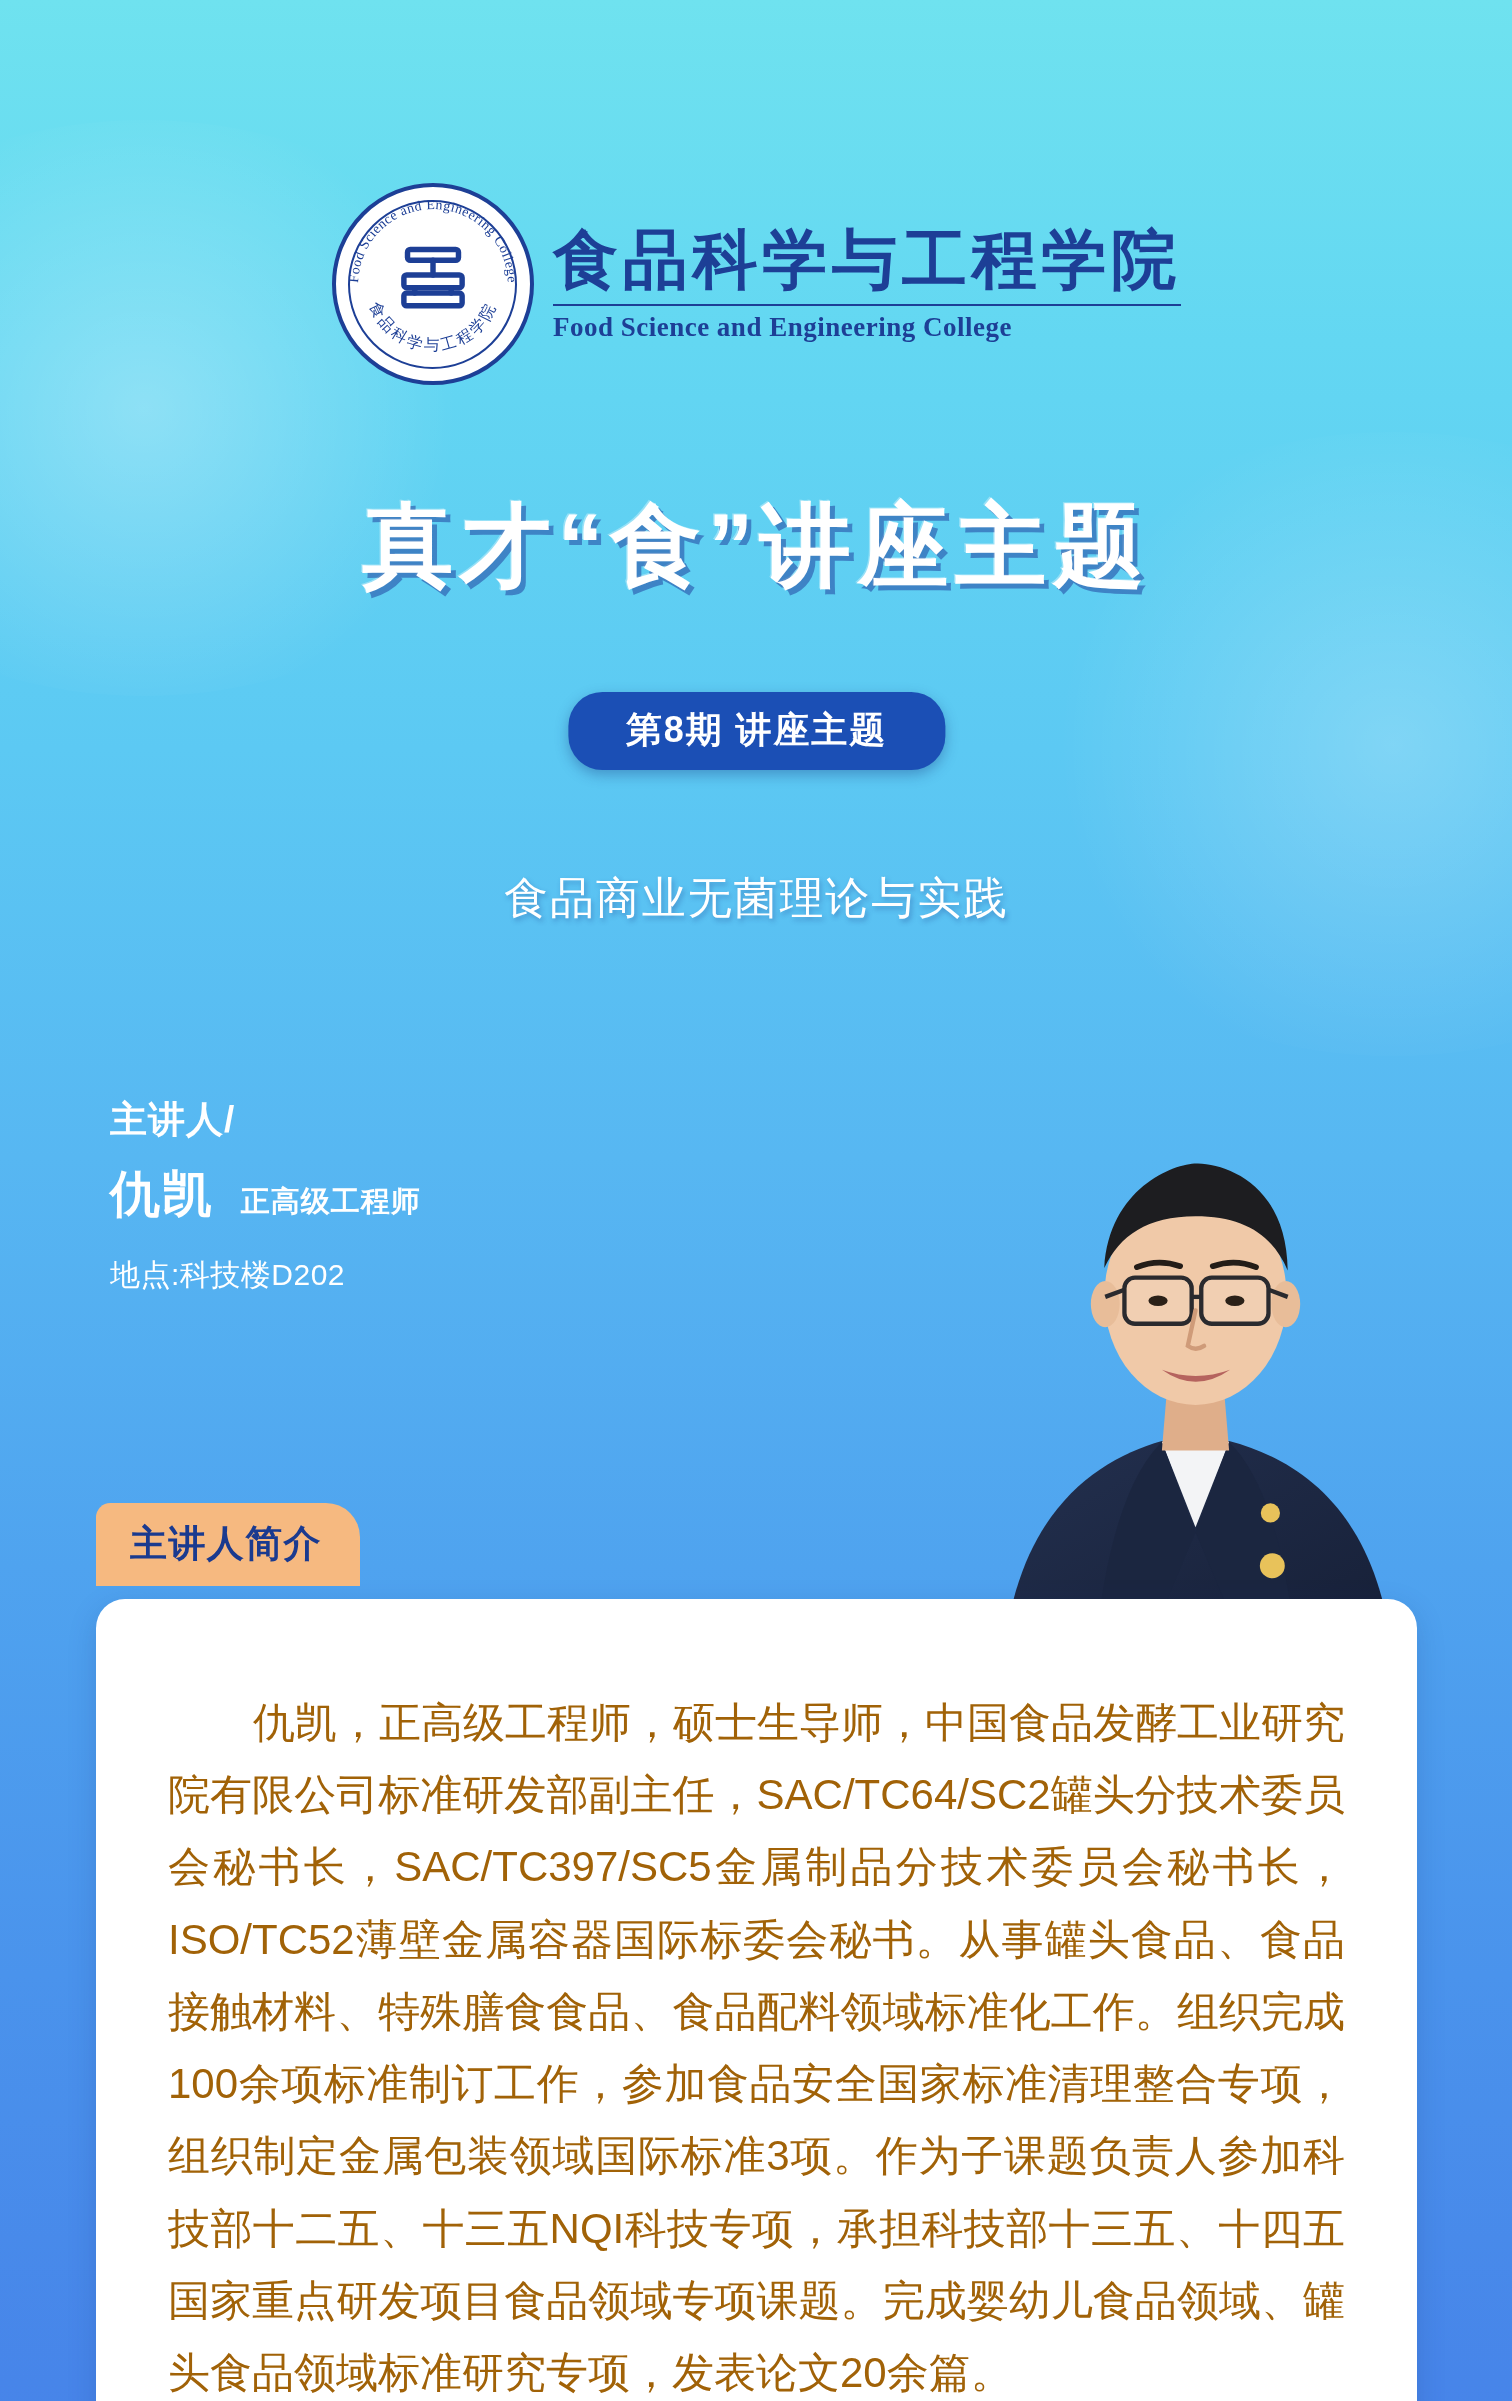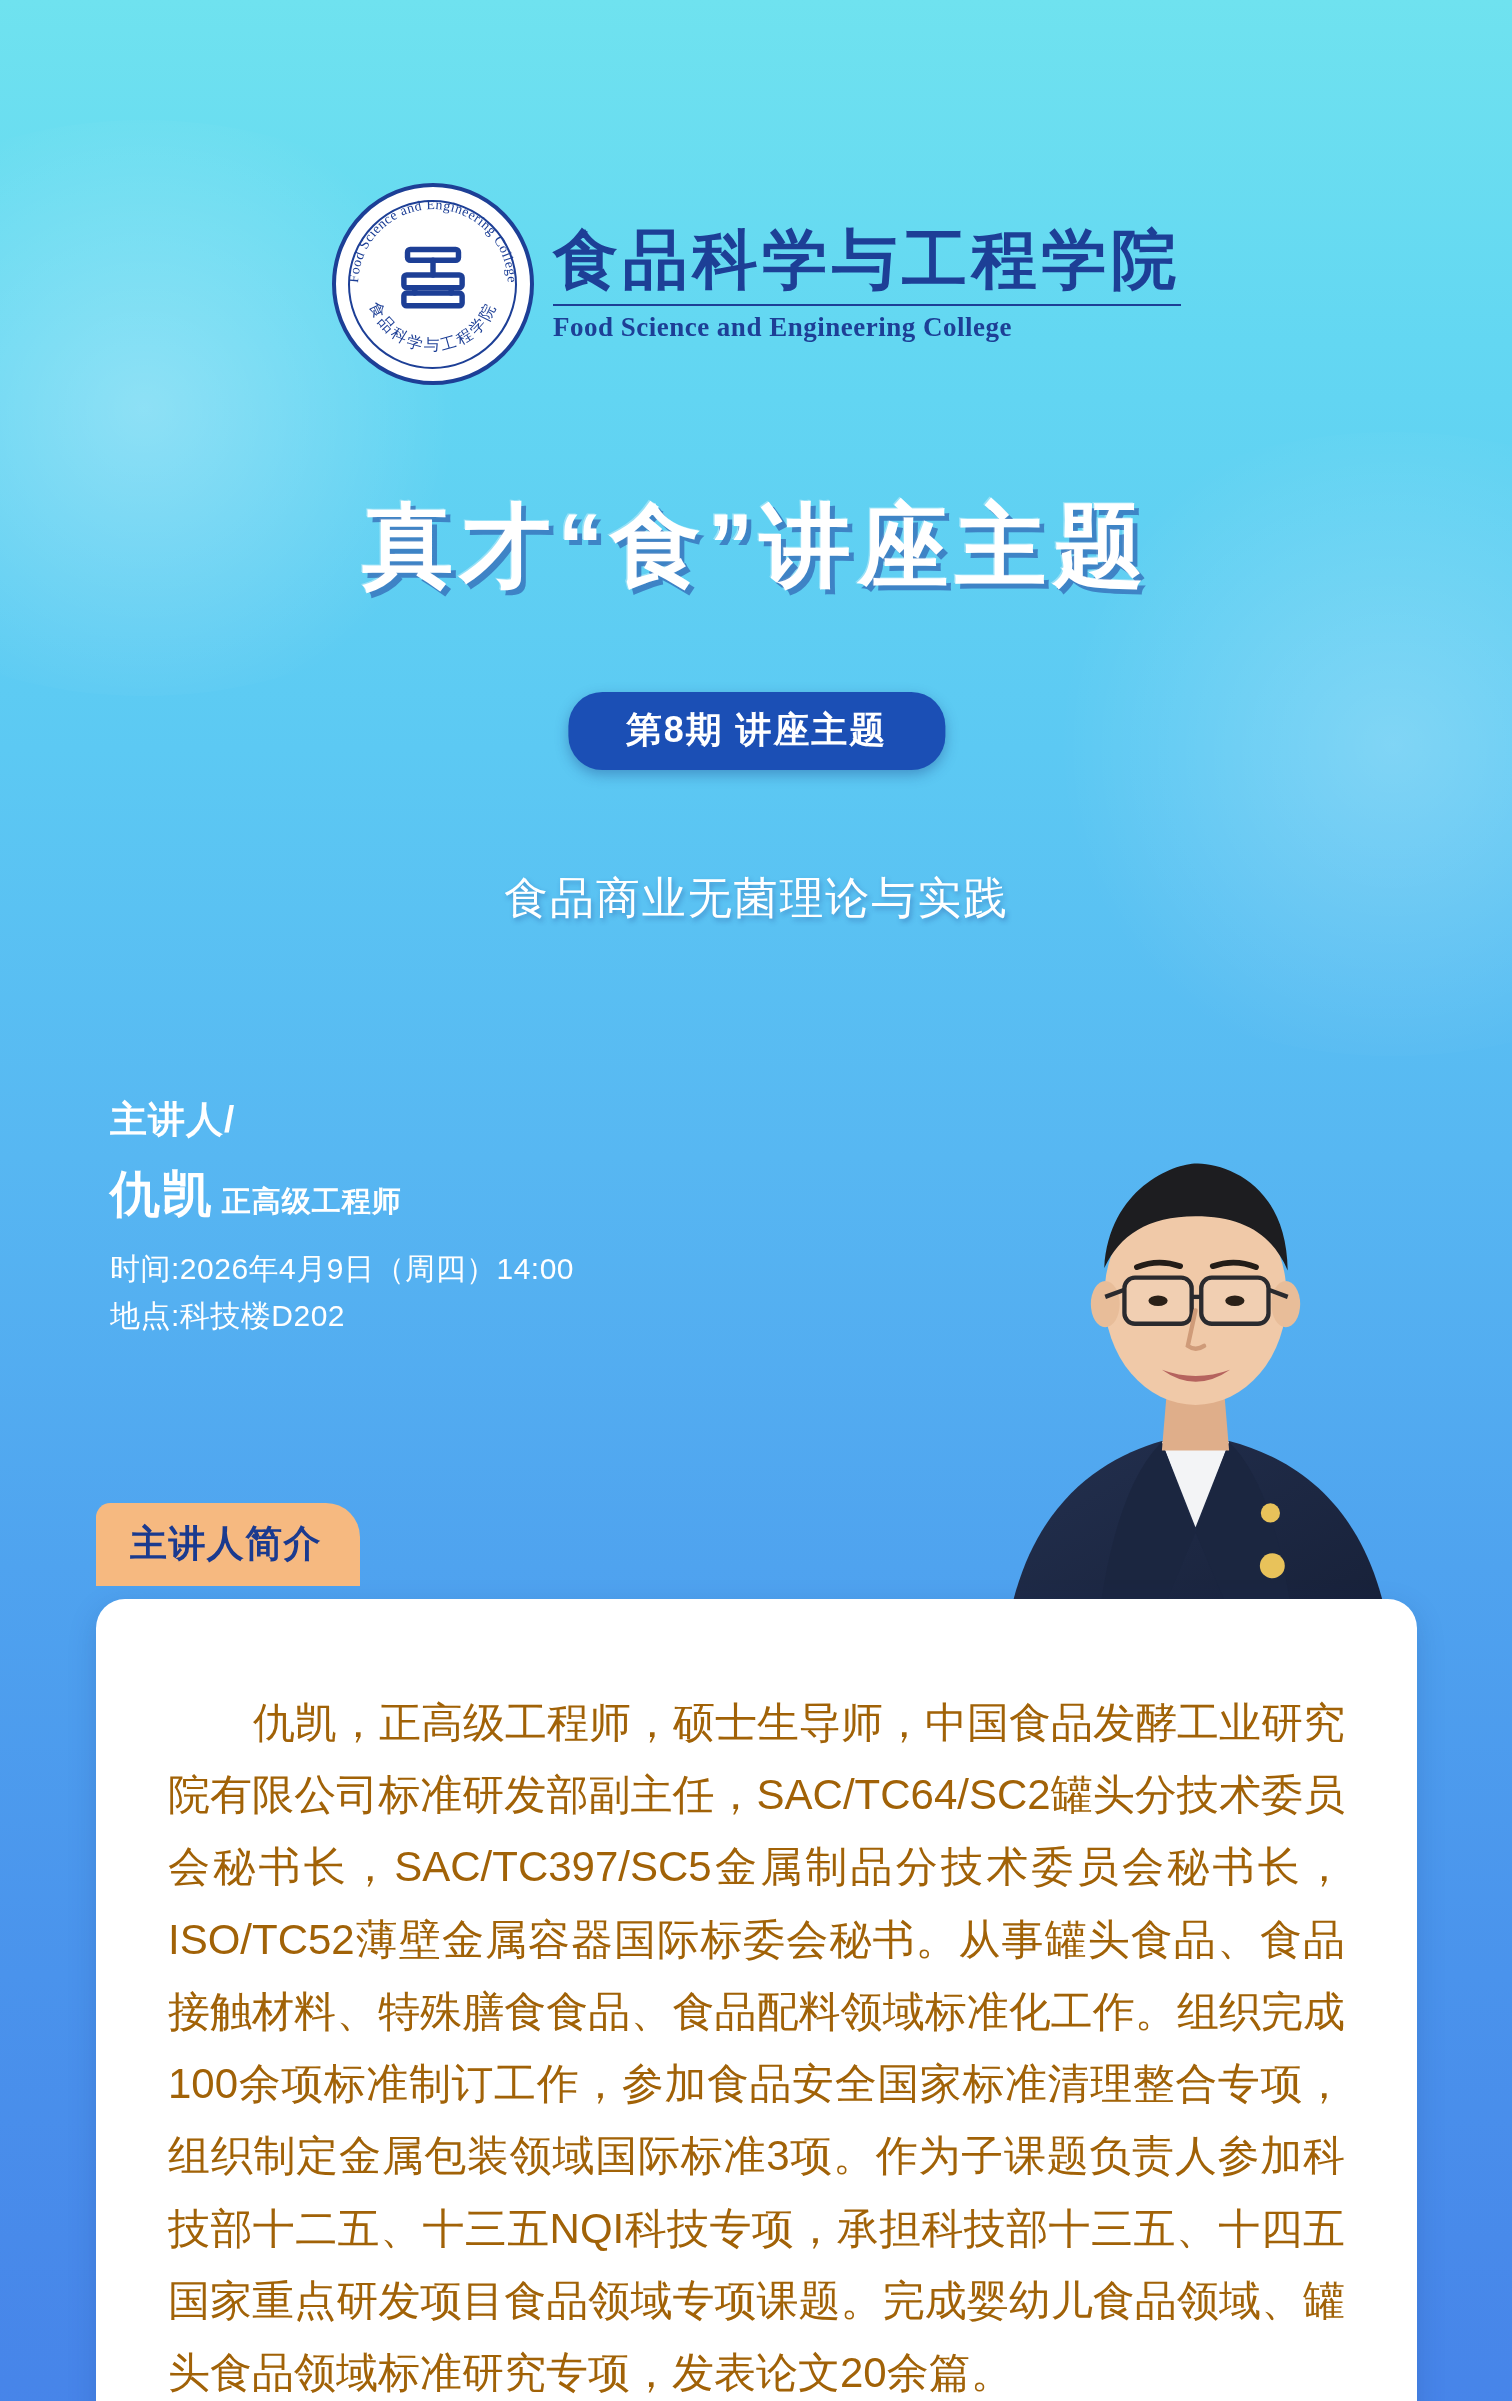--- a/index.html
+++ b/index.html
@@ -175,22 +175,22 @@
   }
   .speaker-label {
     font-size: 37px;
     font-weight: bold;
     letter-spacing: 1px;
     margin-bottom: 16px;
   }
   .speaker-name-row {
     display: flex;
     align-items: baseline;
-    gap: 8px;
-    margin-bottom: 18px;
+    gap: 27px;
+    margin-bottom: 24px;
   }
   .speaker-name {
     font-size: 50px;
     font-weight: bold;
     letter-spacing: 1.9px;
   }
   .speaker-rank {
     font-size: 29px;
     font-weight: bold;
     letter-spacing: 1px;
@@ -362,21 +362,20 @@
       </svg>
     </div>
   </div>
 
   <div class="speaker-card">
     <div class="speaker-label">主讲人/</div>
     <div class="speaker-name-row">
       <span class="speaker-name">仇凯</span>
       <span class="speaker-rank">正高级工程师</span>
     </div>
-    <div class="speaker-meta">时间:2026年4月9日（周四）14:00</div>
     <div class="speaker-meta">地点:科技楼D202</div>
   </div>
 
   <div class="bio-tab">主讲人简介</div>
   <div class="bio-panel">
     <div class="bio-text">仇凯，正高级工程师，硕士生导师，中国食品发酵工业研究院有限公司标准研发部副主任，SAC/TC64/SC2罐头分技术委员会秘书长，SAC/TC397/SC5金属制品分技术委员会秘书长，ISO/TC52薄壁金属容器国际标委会秘书。从事罐头食品、食品接触材料、特殊膳食食品、食品配料领域标准化工作。组织完成100余项标准制订工作，参加食品安全国家标准清理整合专项，组织制定金属包装领域国际标准3项。作为子课题负责人参加科技部十二五、十三五NQI科技专项，承担科技部十三五、十四五国家重点研发项目食品领域专项课题。完成婴幼儿食品领域、罐头食品领域标准研究专项，发表论文20余篇。</div>
   </div>
 
 </div>
 

